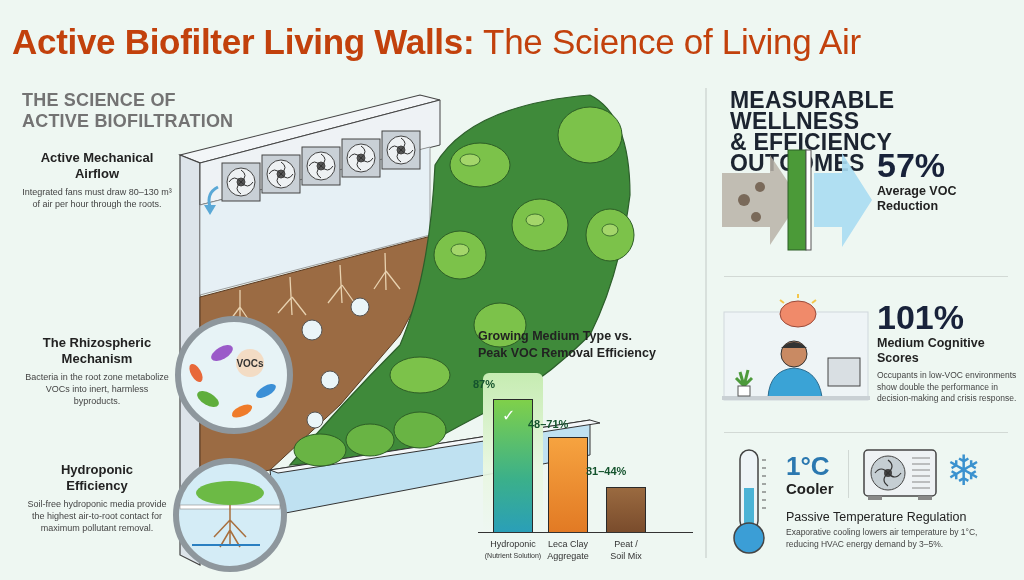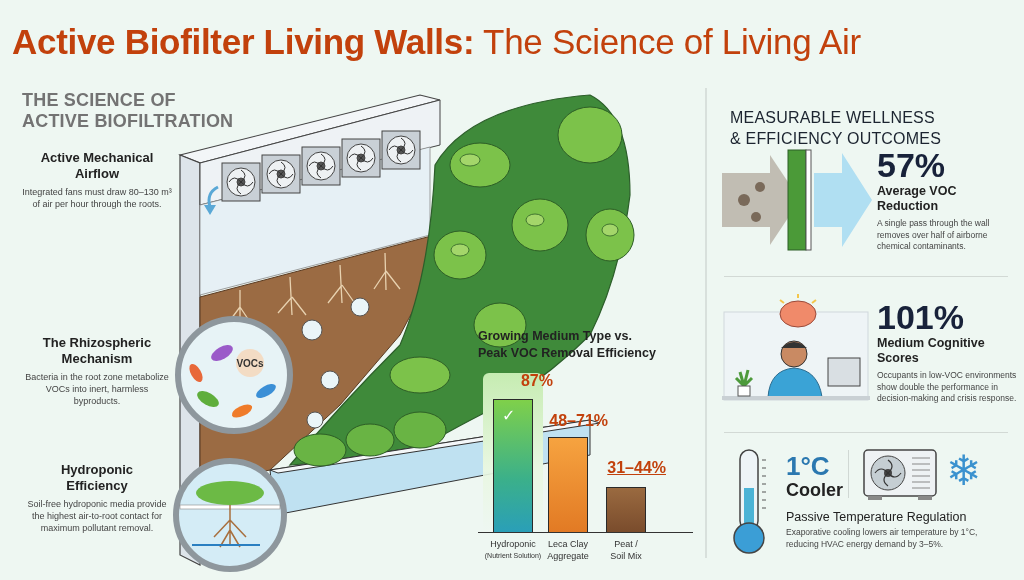--- a/index.html
+++ b/index.html
@@ -30,40 +30,40 @@
   .illus { position: absolute; left: 170px; top: 75px; width: 540px; height: 500px; }
 
   
   .chart { position: absolute; left: 478px; top: 328px; width: 220px; height: 240px; }
   .chart-title { font-size: 12.5px; font-weight: 700; line-height: 17px; color: #222; }
   .bars { position: absolute; left: 0; top: 45px; width: 220px; height: 160px; }
   .bar {
     position: absolute; bottom: 0; left: 0; width: 40px; border: 1.5px solid #2a2a2a;
   }
   .bar-label {
-    position: absolute; width: 80px; text-align: right; font-size: 16px; font-weight: 700; color: #c2410c;
+    position: absolute; width: 80px; text-align: left; font-size: 11px; font-weight: 700; color: #14532d;
   }
   .baseline { position: absolute; left: 0; bottom: 0; width: 215px; height: 1.5px; background: #333; }
   .xcat { position: absolute; top: 210px; text-align: center; font-size: 9px; line-height: 12px; color: #333; }
   .xcat small { font-size: 7px; display: block; }
 
   
   .divider { position: absolute; left: 705px; top: 88px; width: 1.5px; height: 470px; background: #d8e0dc; }
   .right-head {
-    position: absolute; left: 730px; top: 107px; width: 280px;
-    font-size: 16px; font-weight: 400; line-height: 21px; color: #1c2430; letter-spacing: 0.2px;
+    position: absolute; left: 730px; top: 90px; width: 280px;
+    font-size: 23px; font-weight: 700; line-height: 21px; color: #1c2430; letter-spacing: 0.2px;
   }
   .stat { position: absolute; left: 877px; width: 140px; }
   .stat .big { font-size: 34px; font-weight: 700; line-height: 34px; color: #18223a; }
   .stat h4 { font-size: 12.5px; font-weight: 700; line-height: 15px; color: #222; margin-top: 2px; }
   .stat p { font-size: 8.5px; line-height: 11.5px; color: #444; margin-top: 4px; }
   .hr { position: absolute; left: 724px; width: 284px; height: 1px; background: #d2d9d5; }
 
   .temp-big { position: absolute; left: 786px; top: 453px; font-size: 26px; font-weight: 700; color: #2b78b0; line-height: 26px; }
-  .temp-sub { position: absolute; left: 786px; top: 480px; font-size: 18px; font-weight: 700; color: #222; }
+  .temp-sub { position: absolute; left: 786px; top: 480px; font-size: 15px; font-weight: 700; color: #222; }
   .temp-h { position: absolute; left: 786px; top: 510px; font-size: 12.5px; font-weight: 400; color: #222; white-space: nowrap; }
   .temp-p { position: absolute; left: 786px; top: 527px; width: 225px; font-size: 8.5px; line-height: 11.5px; color: #444; }
 </style>
 </head>
 <body>
 
 <div class="title">
   <b>Active Biofilter Living Walls:</b><span class="light"> The Science of Living Air</span>
 </div>
 
@@ -194,21 +194,21 @@
   </div>
   <div class="bars">
 
     <div style="position:absolute;left:5px;bottom:0;width:60px;height:160px;background:linear-gradient(#c6ecb2,#e9f7e2 60%,transparent);border-radius:6px 6px 0 0;"></div>
     <div class="bar-label" style="left:-5px;bottom:143px;">87%</div>
     <div class="bar" style="left:15px;height:134px;background:linear-gradient(#7fd04a,#3bb08a 60%,#2a9fb8);">
       <div style="position:absolute;left:8px;top:6px;font-size:16px;color:#fff;font-weight:700;">✓</div>
     </div>
     <div class="bar-label" style="left:50px;bottom:103px;">48–71%</div>
     <div class="bar" style="left:70px;height:96px;background:linear-gradient(#f6a340,#e27a24);"></div>
-    <div class="bar-label" style="left:108px;bottom:56px;text-decoration:underline;">31–44%</div>
+    <div class="bar-label" style="left:108px;bottom:56px;">31–44%</div>
     <div class="bar" style="left:128px;height:46px;background:linear-gradient(#9a6a40,#7a4c2c);"></div>
     <div class="baseline"></div>
   </div>
   <div class="xcat" style="left:-5px;width:80px;">
     <span>Hydroponic</span><small>(Nutrient Solution)</small>
   </div>
   <div class="xcat" style="left:55px;width:70px;">
     <div>Leca Clay</div>
       <div>Aggregate</div>
   </div>
@@ -229,21 +229,20 @@
   <circle cx="22" cy="55" r="6" fill="#7a6a5a"></circle>
     <circle cx="38" cy="42" r="5" fill="#7a6a5a"></circle>
     <circle cx="34" cy="72" r="5" fill="#7a6a5a"></circle>
   <rect x="66" y="5" width="18" height="100" fill="#4b9a38" stroke="#2c5e26"></rect>
   <rect x="84" y="5" width="5" height="100" fill="#fff" stroke="#555"></rect>
   <polygon points="92,28 120,28 120,8 150,55 120,102 120,82 92,82" fill="#a9dcf2" opacity="0.9"></polygon>
 </svg>
 <div class="stat" style="top:148px">
   <div class="big">57%</div>
   <h4><span>Average VOC</span><br><span>Reduction</span></h4>
-  <p>A single pass through the wall removes over half of airborne chemical contaminants.</p>
 </div>
 
 <div class="hr" style="top:276px"></div>
 
 <svg style="position:absolute;left:722px;top:292px" width="148" height="120">
   <rect x="2" y="20" width="144" height="88" fill="#eef4f6" stroke="#cfd8dc"></rect>
   <ellipse cx="76" cy="22" rx="18" ry="13" fill="#f08a6a" stroke="#9a4a3a"></ellipse>
   <g stroke="#f3c64b" stroke-width="2">
       <line x1="76" y1="2" x2="76" y2="6"></line>
       <line x1="58" y1="8" x2="62" y2="11"></line>

